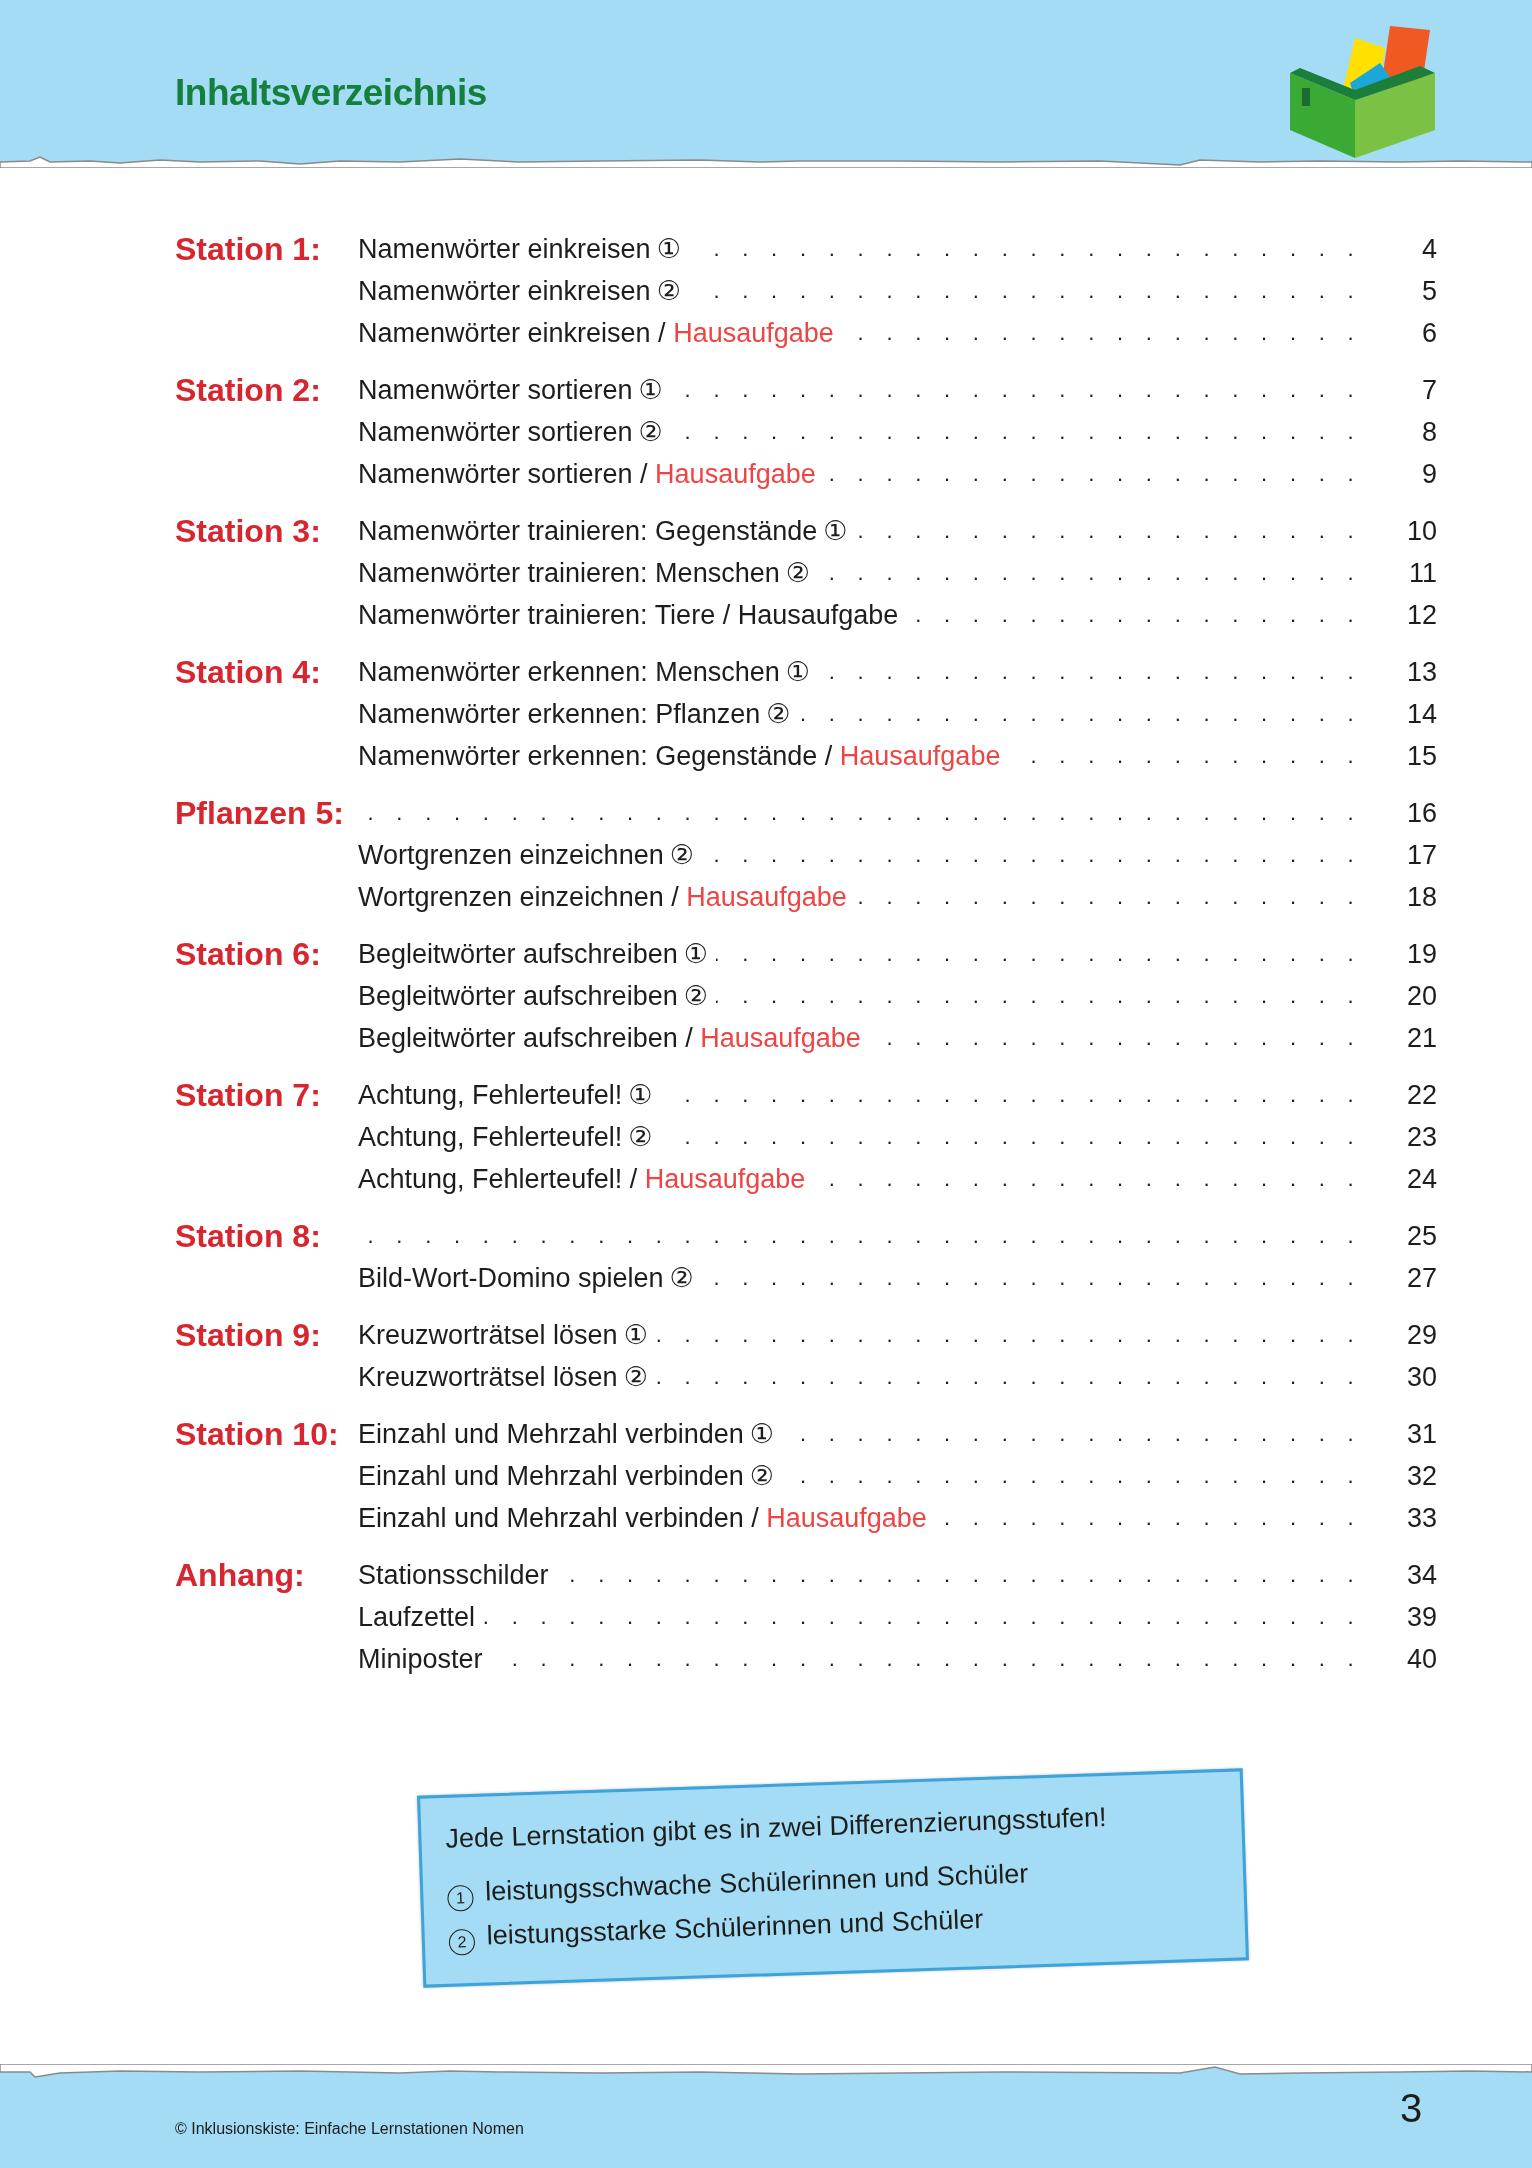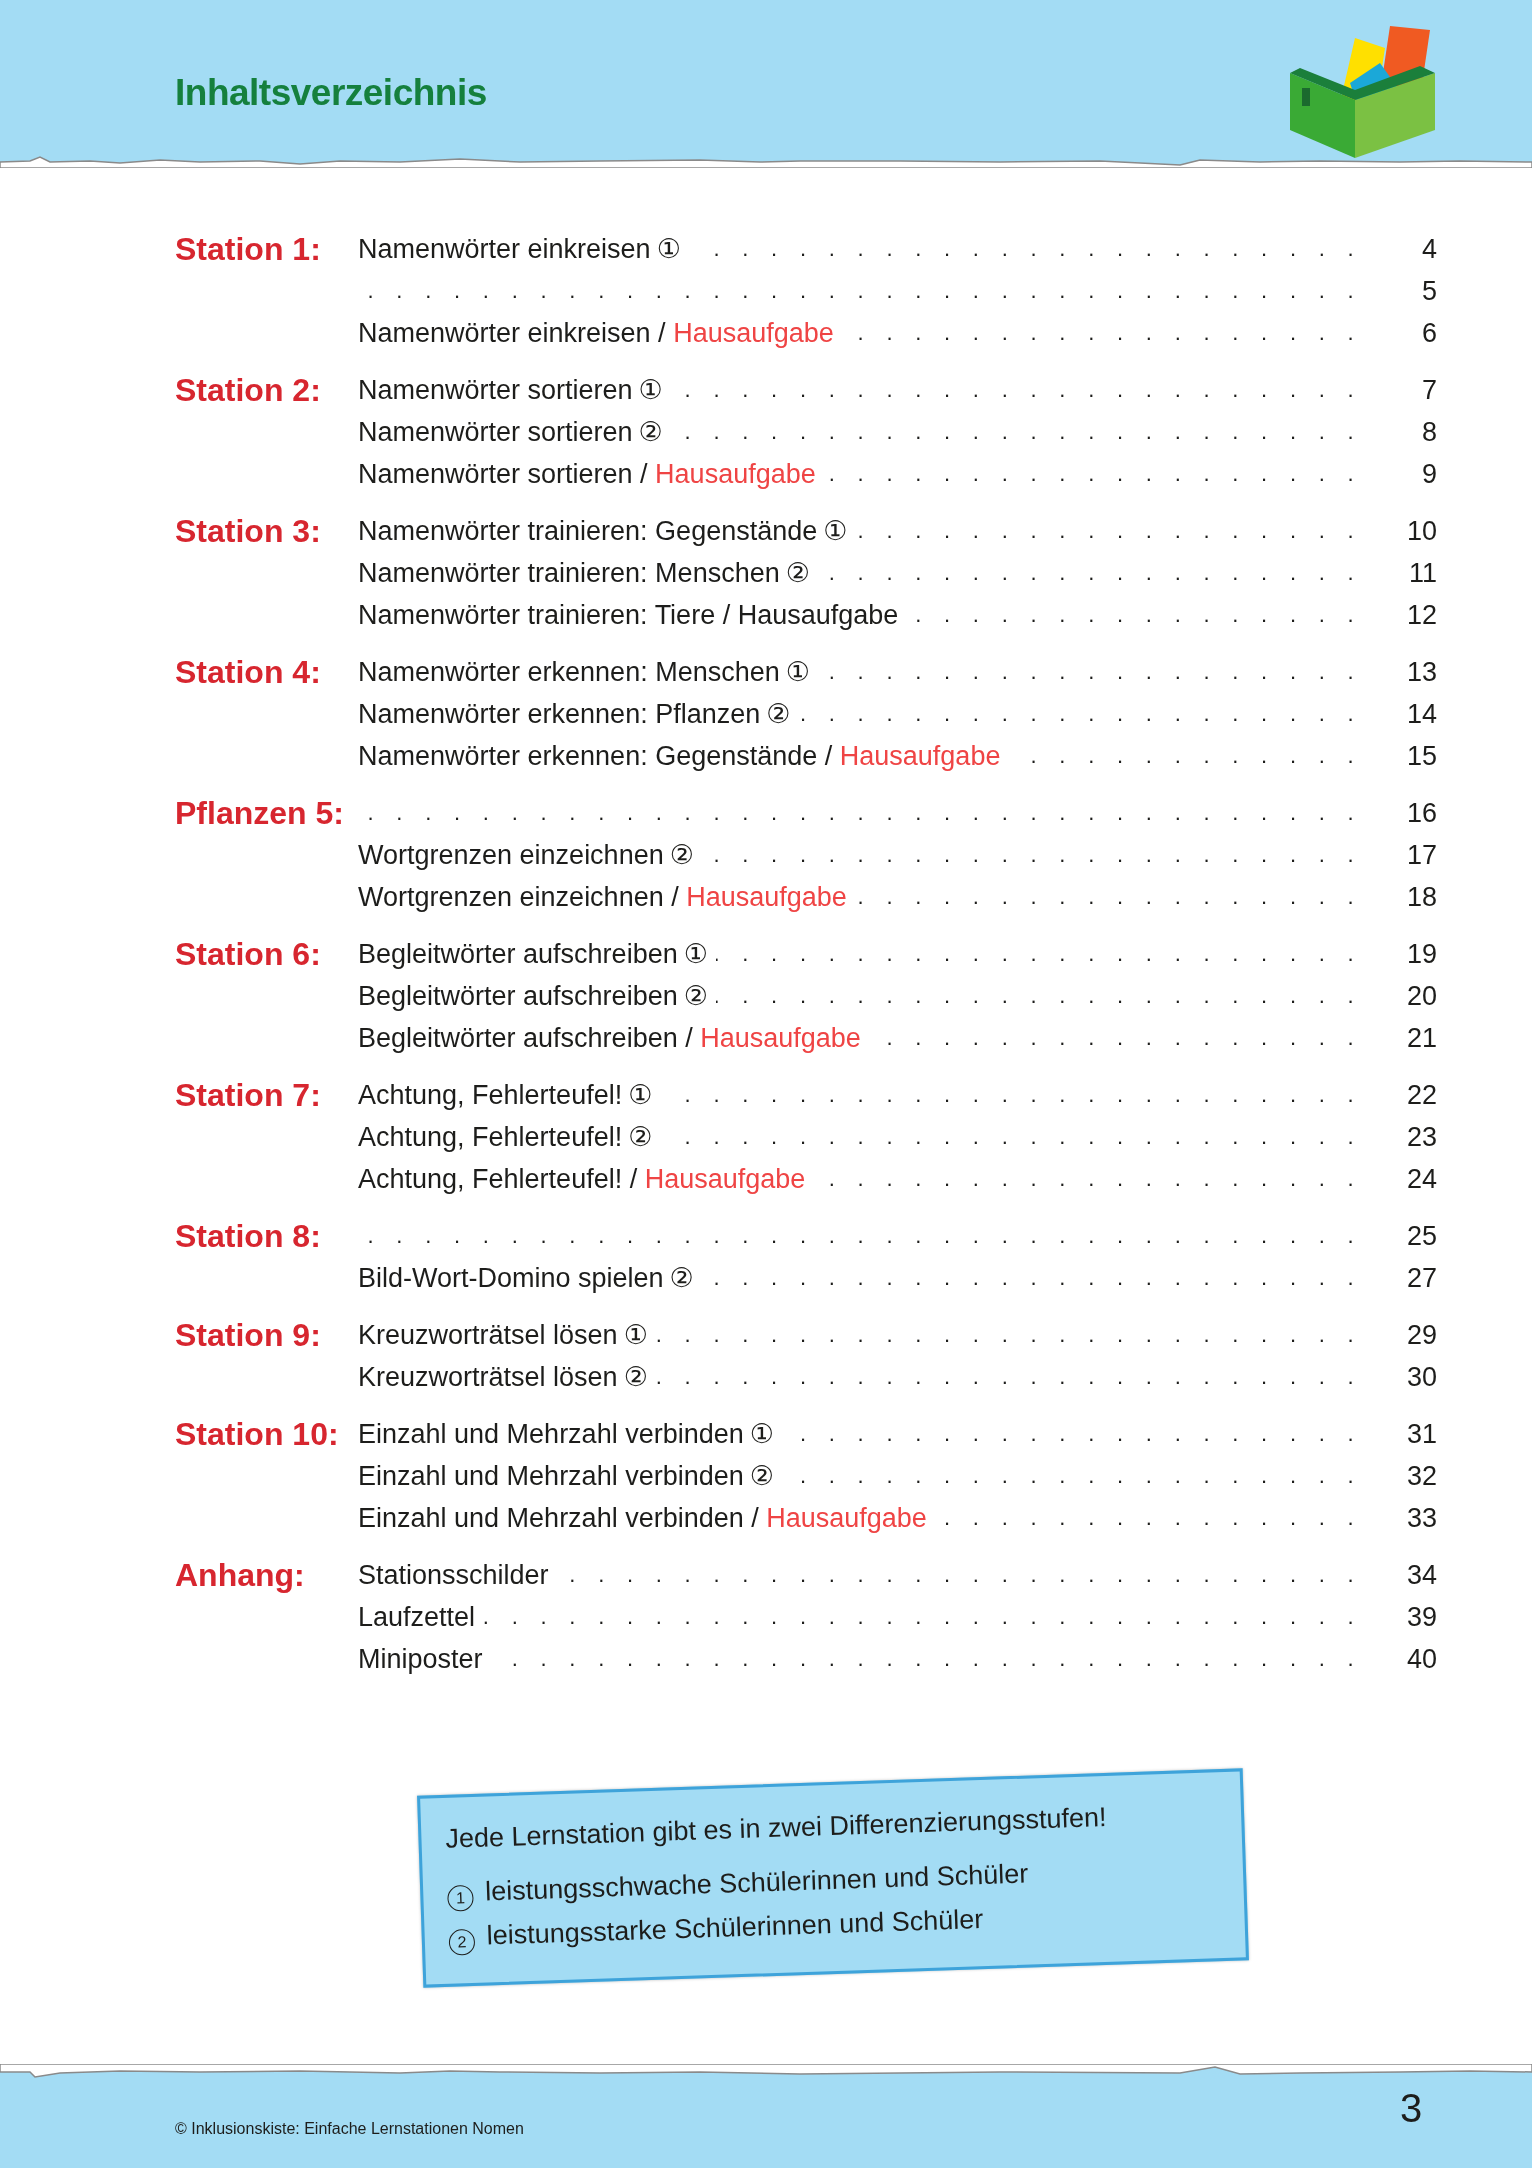--- a/index.html
+++ b/index.html
@@ -55,20 +55,21 @@
 <div class="toc" id="toc">
     <div class="group">
       <div class="station">Station 1:</div>
       <div class="row">
         <span class="dots">. . . . . . . . . . . . . . . . . . . . . . . . . . . . . . . . . . . . . . . . . . . . . . . . . . . . . . . . . . . . . . . . . . . . . . . . . . . . . . . . </span>
         <span class="text"><span>Namenwörter einkreisen</span><span style="margin-left: 6px; font-size: 27px;">①</span></span>
         <span class="page">4</span>
       </div>
       <div class="row">
         <span class="dots">. . . . . . . . . . . . . . . . . . . . . . . . . . . . . . . . . . . . . . . . . . . . . . . . . . . . . . . . . . . . . . . . . . . . . . . . . . . . . . . . </span>
+        <span class="text"><span>Namenwörter einkreisen</span><span style="margin-left: 6px; font-size: 27px;">②</span></span>
         <span class="page">5</span>
       </div>
       <div class="row">
         <span class="dots">. . . . . . . . . . . . . . . . . . . . . . . . . . . . . . . . . . . . . . . . . . . . . . . . . . . . . . . . . . . . . . . . . . . . . . . . . . . . . . . . </span>
         <span class="text"><span>Namenwörter einkreisen / </span><span class="hw">Hausaufgabe</span></span>
         <span class="page">6</span>
       </div>
     </div>
     <div class="group">
       <div class="station">Station 2:</div>

